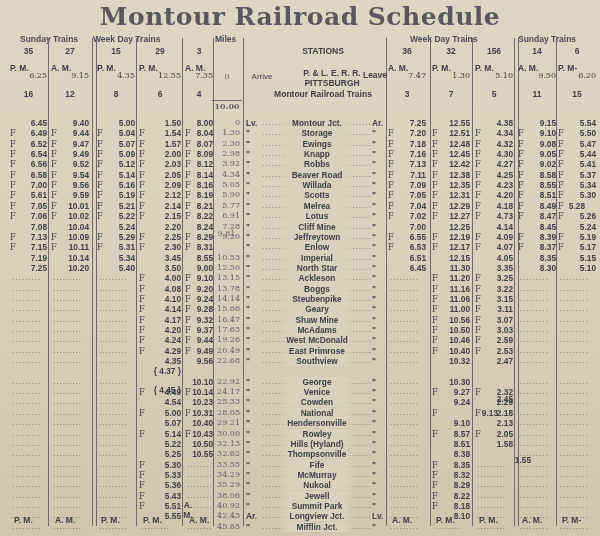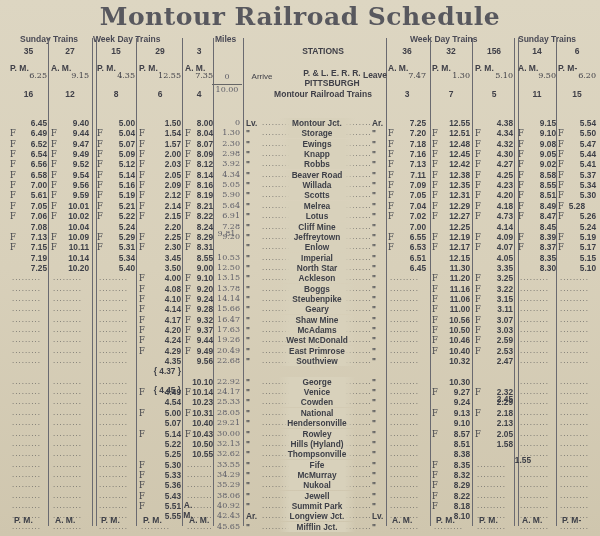--- a/index.html
+++ b/index.html
@@ -94,21 +94,21 @@
     <div class="hdr" style="left: 558px; top: 89px; width: 38px;">15</div>
   </div>
 <div id="pgh">
   <div class="hdr" style="left:258px;top:46px;width:130px;">STATIONS</div>
   <div class="hdr" style="left:247px;top:72px;width:30px;font-weight:normal;font-size:8px;">Arrive</div>
   <div class="hdr" style="left:277px;top:68px;width:110px;">P. &amp; L. E. R. R.</div>
   <div class="hdr" style="left:277px;top:78px;width:110px;">PITTSBURGH</div>
   <div class="hdr" style="left:360px;top:70px;width:30px;">Leave</div>
   <div class="hdr" style="left:258px;top:89px;width:130px;">Montour Railroad Trains</div>
   <div class="mile" style="left:212px;top:72px;width:30px;text-align:center;">0</div>
-  <div class="mile" style="left:212px;top:84px;width:30px;text-align:center;border-top:1px solid #666;">10.00</div>
+  <div class="mile" style="left:212px;top:100px;width:30px;text-align:center;border-top:1px solid #666;font-weight:bold;">10.00</div>
 </div>
 <div id="rows">
     <div>
       <div class="cell" style="left: 10px; top: 118px; width: 37px;">6.45</div>
       <div class="cell" style="left: 388px; top: 118px; width: 38px;">7.25</div>
       <div class="cell" style="left: 51px; top: 118px; width: 38px;">9.40</div>
       <div class="cell" style="left: 432px; top: 118px; width: 38px;">12.55</div>
       <div class="cell" style="left: 97px; top: 118px; width: 38px;">5.00</div>
       <div class="cell" style="left: 475px; top: 118px; width: 38px;">4.38</div>
       <div class="cell" style="left: 139px; top: 118px; width: 42px;">1.50</div>
@@ -244,21 +244,21 @@
       <div class="cell f" style="left: 10px; top: 200.8px; width: 37px;">7.05</div>
       <div class="cell f" style="left: 388px; top: 200.8px; width: 38px;">7.04</div>
       <div class="cell f" style="left: 51px; top: 200.8px; width: 38px;">10.01</div>
       <div class="cell f" style="left: 432px; top: 200.8px; width: 38px;">12.29</div>
       <div class="cell f" style="left: 97px; top: 200.8px; width: 38px;">5.21</div>
       <div class="cell f" style="left: 475px; top: 200.8px; width: 38px;">4.18</div>
       <div class="cell f" style="left: 139px; top: 200.8px; width: 42px;">2.14</div>
       <div class="cell f" style="left: 518px; top: 200.8px; width: 38px;">8.49</div>
       <div class="cell f" style="left: 185px; top: 200.8px; width: 28px;">8.21</div>
       <div class="cell f" style="left: 558px; top: 200.8px; width: 27px;">5.28</div>
-      <div class="mile" style="left: 213px; top: 200.8px; width: 27px;">5.64</div>
+      <div class="mile" style="left: 213px; top: 200.8px; width: 27px;">5.77</div>
       <div class="st" style="left: 246px; top: 200.8px;">"</div>
       <div class="dots" style="left: 262px; top: 200.8px; width: 110px;">...............................................</div>
       <div class="st" style="left: 262px; top: 200.8px; width: 110px; text-align: center; background: linear-gradient(90deg, transparent 15%, rgb(216, 209, 187) 25%, rgb(216, 209, 187) 75%, transparent 85%);">Melrea</div>
       <div class="st" style="left: 372px; top: 200.8px;">"</div>
     </div>
     <div>
       <div class="cell f" style="left: 10px; top: 211.15px; width: 37px;">7.06</div>
       <div class="cell f" style="left: 388px; top: 211.15px; width: 38px;">7.02</div>
       <div class="cell f" style="left: 51px; top: 211.15px; width: 38px;">10.02</div>
       <div class="cell f" style="left: 432px; top: 211.15px; width: 38px;">12.27</div>
@@ -563,21 +563,21 @@
       <div class="mile" style="left: 213px; top: 397.45px; width: 27px;">25.33</div>
       <div class="st" style="left: 246px; top: 397.45px;">"</div>
       <div class="dots" style="left: 262px; top: 397.45px; width: 110px;">...............................................</div>
       <div class="st" style="left: 262px; top: 397.45px; width: 110px; text-align: center; background: linear-gradient(90deg, transparent 15%, rgb(216, 209, 187) 25%, rgb(216, 209, 187) 75%, transparent 85%);">Cowden</div>
       <div class="st" style="left: 372px; top: 397.45px;">"</div>
     </div>
     <div>
       <div class="dots" style="left: 12px; top: 407.8px; width: 35px;">.........</div>
       <div class="dots" style="left: 390px; top: 407.8px; width: 36px;">.........</div>
       <div class="dots" style="left: 53px; top: 407.8px; width: 36px;">.........</div>
-      <div class="cell f" style="left: 432px; top: 407.8px; width: 38px;">9.13</div>
+      <div class="cell f" style="left: 432px; top: 407.8px; width: 46px; padding-left: 20px;">9.13</div>
       <div class="dots" style="left: 99px; top: 407.8px; width: 36px;">.........</div>
       <div class="cell f" style="left: 475px; top: 407.8px; width: 38px;">2.18</div>
       <div class="cell f" style="left: 139px; top: 407.8px; width: 42px;">5.00</div>
       <div class="dots" style="left: 520px; top: 407.8px; width: 36px;">.........</div>
       <div class="cell f" style="left: 185px; top: 407.8px; width: 28px;">10.31</div>
       <div class="dots" style="left: 560px; top: 407.8px; width: 36px;">.........</div>
       <div class="mile" style="left: 213px; top: 407.8px; width: 27px;">28.05</div>
       <div class="st" style="left: 246px; top: 407.8px;">"</div>
       <div class="dots" style="left: 262px; top: 407.8px; width: 110px;">...............................................</div>
       <div class="st" style="left: 262px; top: 407.8px; width: 110px; text-align: center; background: linear-gradient(90deg, transparent 15%, rgb(216, 209, 187) 25%, rgb(216, 209, 187) 75%, transparent 85%);">National</div>

